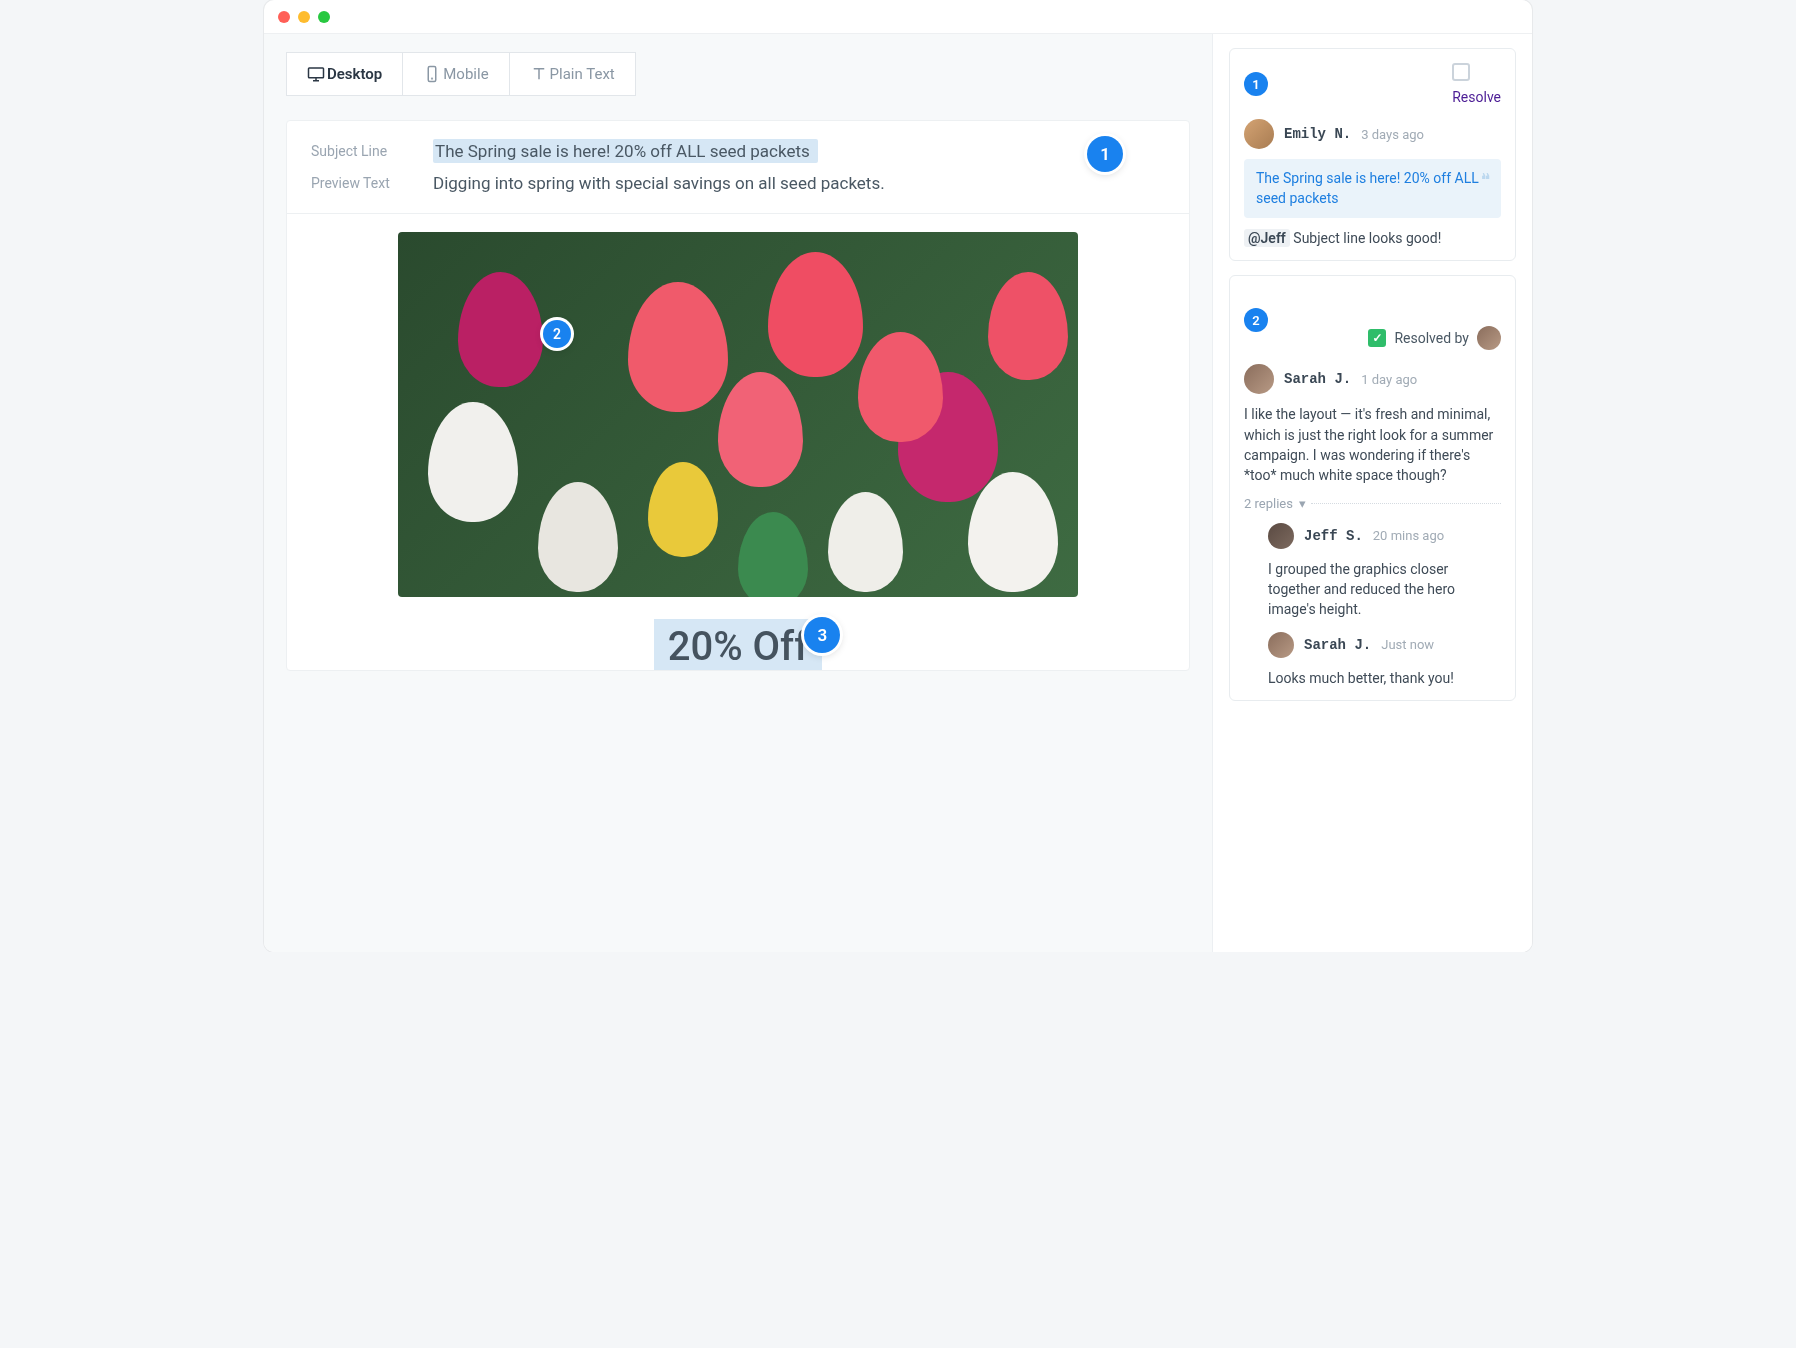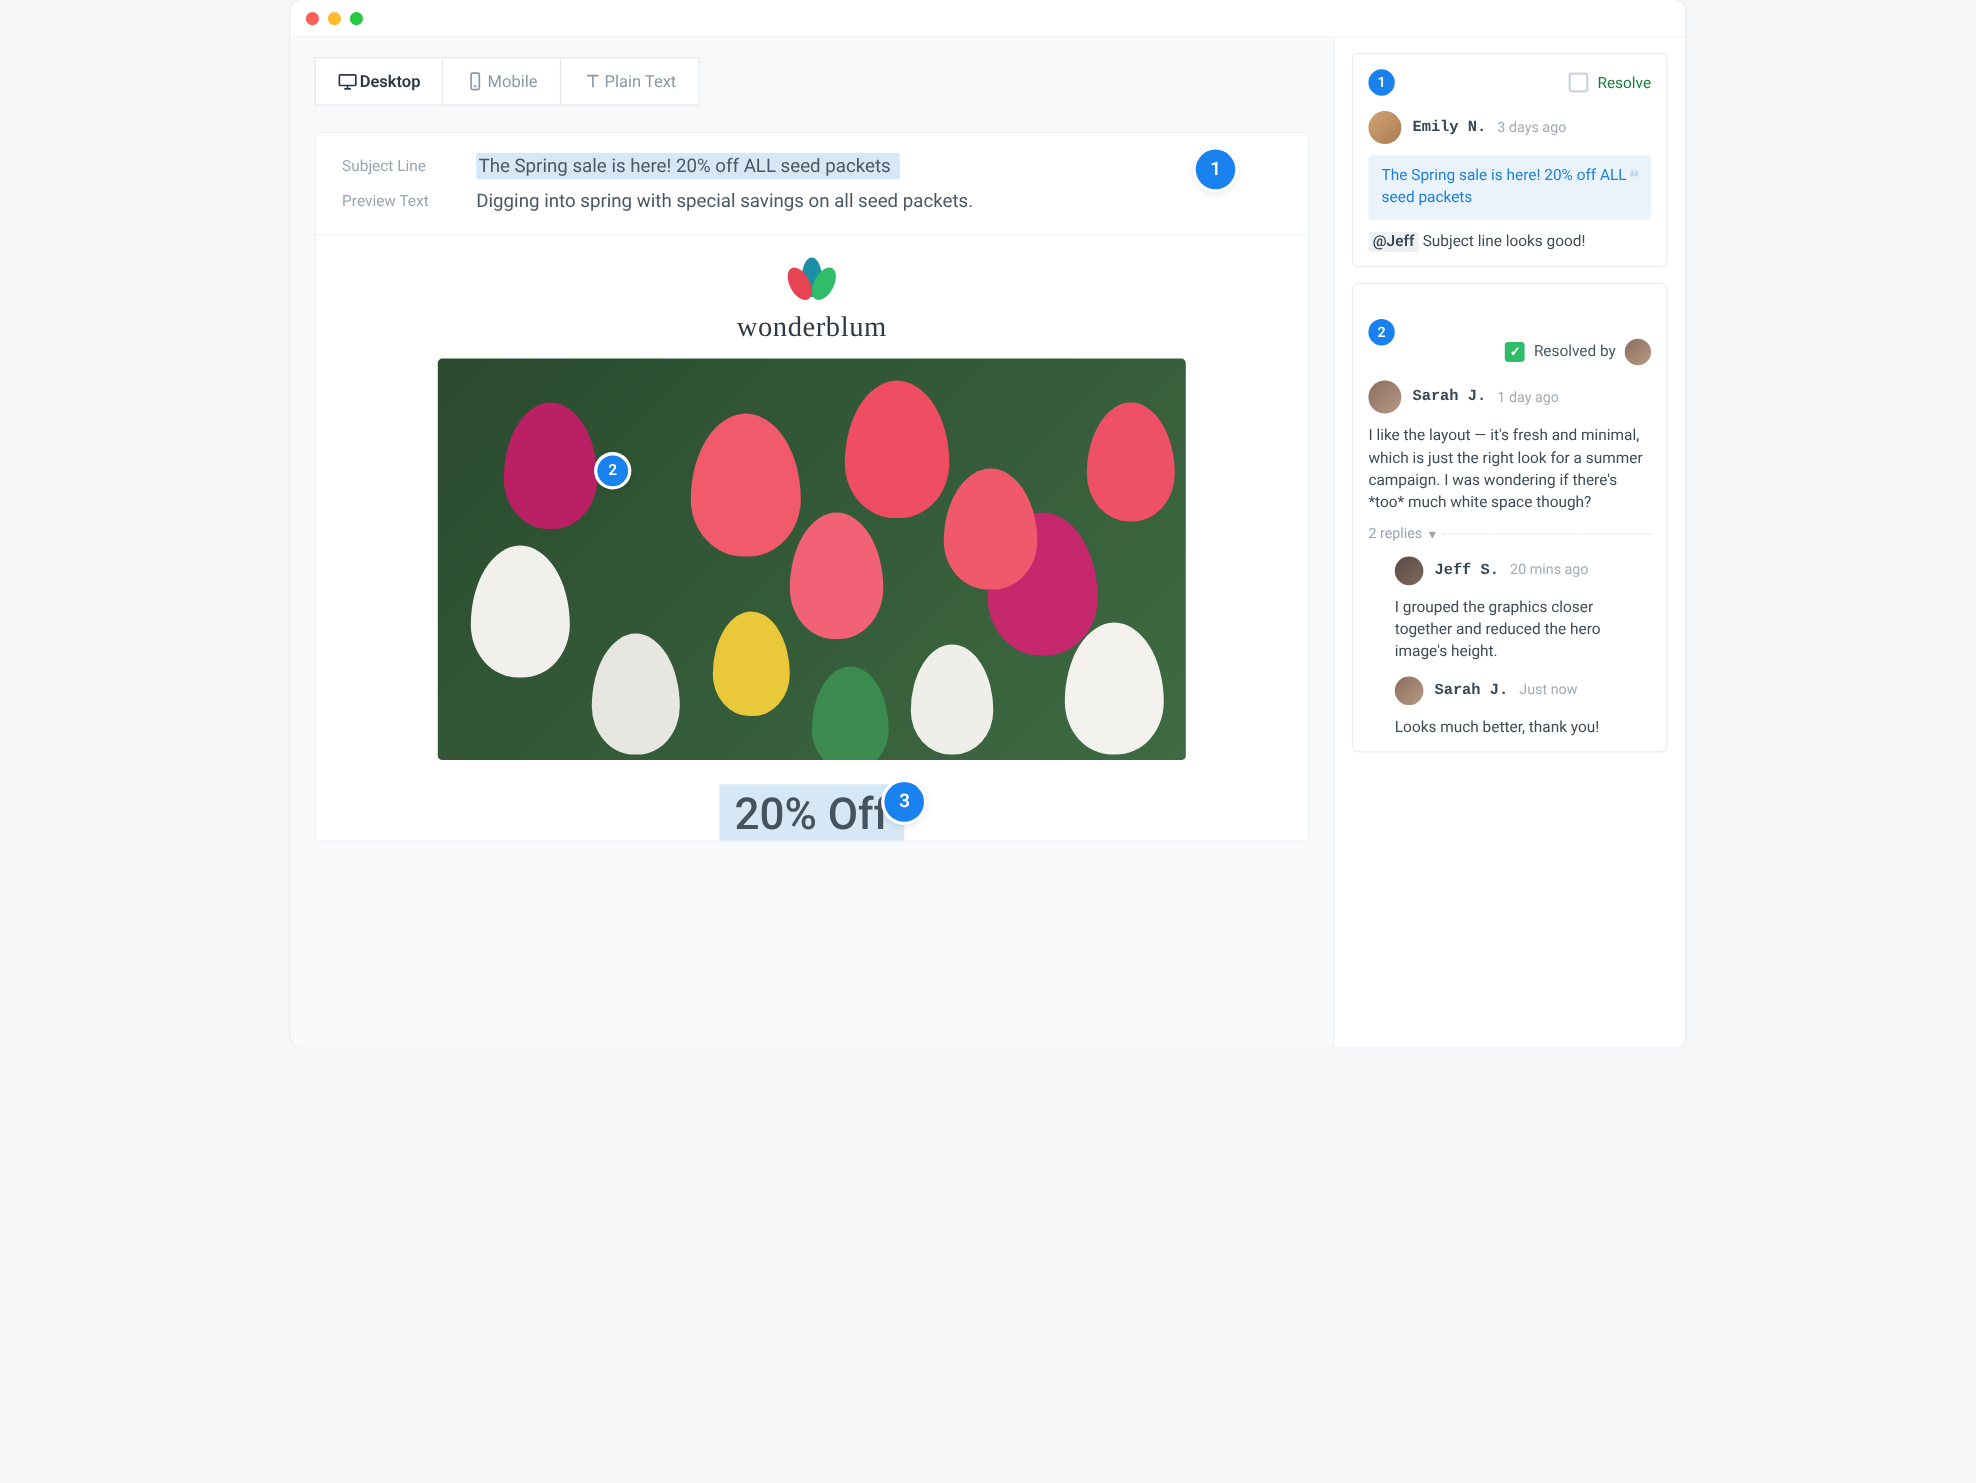--- a/index.html
+++ b/index.html
@@ -43,21 +43,21 @@
 
 .side { width: 320px; border-left: 1px solid #eceff2; background: #fff; display: flex; flex-direction: column; overflow-y: auto; }
 .sidetabs { display: flex; gap: 20px; padding: 16px 20px 0; border-bottom: 1px solid #eceff2; }
 .sidetab { padding-bottom: 12px; font-size: 15px; color: #97a3af; cursor: pointer; border-bottom: 3px solid transparent; margin-bottom: -1px; }
 .sidetab.active { color: #3a4754; font-weight: 600; border-bottom-color: #2fbd6a; }
 .sidebody { padding: 14px 16px; display: flex; flex-direction: column; gap: 14px; }
 
 .card { border: 1px solid #e8ecef; border-radius: 6px; padding: 14px 14px 12px; }
 .cardhead { display: flex; align-items: center; justify-content: space-between; margin-bottom: 14px; }
 .badge { width: 24px; height: 24px; border-radius: 50%; background: #1982ef; color: #fff; font-size: 13px; font-weight: 600; display: flex; align-items: center; justify-content: center; }
-.resolve-ctrl { display: flex; align-items: flex-end; gap: 8px; font-size: 14px; color: #15803d; }
+.resolve-ctrl { display: flex; align-items: flex-start; gap: 8px; font-size: 14px; color: #4c1d95; flex-direction: column; }
 .chk { width: 18px; height: 18px; border: 2px solid #cbd3db; border-radius: 3px; }
 .chk.on { background: #2fbd6a; border-color: #2fbd6a; display: flex; align-items: center; justify-content: center; }
 .chk.on::after { content: "✓"; color: #fff; font-size: 12px; font-weight: bold; }
 .userrow { display: flex; align-items: center; gap: 10px; margin-bottom: 10px; }
 .avatar { width: 30px; height: 30px; border-radius: 50%; background: #c9b8a8; flex-shrink: 0; }
 .uname { font-size: 14px; font-weight: 600; color: #3a4754; font-family: Liberation Mono, monospace; }
 .utime { font-size: 13px; color: #a1abb5; }
 .quote { background: #eaf3fa; border-radius: 4px; padding: 10px 12px; color: #1e7fe0; font-size: 14px; line-height: 1.4; position: relative; margin-bottom: 10px; }
 .quote::after { content: "❝"; position: absolute; right: 10px; top: 8px; color: #bcd8ef; font-size: 18px; transform: scaleX(-1); }
 .cbody { font-size: 14px; color: #3f4b57; line-height: 1.45; }
@@ -109,28 +109,20 @@
             <div class="metalabel">Subject Line</div>
             <div class="metavalue hl">The Spring sale is here! 20% off ALL seed packets</div>
             <div class="marker lg m1">1</div>
           </div>
           <div class="metarow">
             <div class="metalabel">Preview Text</div>
             <div class="metavalue">Digging into spring with special savings on all seed packets.</div>
           </div>
         </div>
         <div class="preview">
-          <div class="brand">
-            <svg viewBox="0 0 60 48">
-              <ellipse cx="30" cy="20" rx="9" ry="18" fill="#1b8fa3"></ellipse>
-              <ellipse cx="19" cy="26" rx="9" ry="16" fill="#e64453" transform="rotate(-28 19 26)"></ellipse>
-              <ellipse cx="41" cy="26" rx="9" ry="16" fill="#2fbd6a" transform="rotate(28 41 26)"></ellipse>
-            </svg>
-            <div class="brandname">wonderblum</div>
-          </div>
           <div class="hero">
             <div class="heroimg">
 
               <div class="tulip" style="width:90px;height:120px;background:#f1f0ed;left:30px;top:170px"></div>
               <div class="tulip" style="width:80px;height:110px;background:#e8e6e0;left:140px;top:250px"></div>
               <div class="tulip" style="width:100px;height:130px;background:#f05a6b;left:230px;top:50px"></div>
               <div class="tulip" style="width:95px;height:125px;background:#ef4d63;left:370px;top:20px"></div>
               <div class="tulip" style="width:100px;height:130px;background:#c5286d;left:500px;top:140px"></div>
               <div class="tulip" style="width:90px;height:120px;background:#f3f2ee;left:570px;top:240px"></div>
               <div class="tulip" style="width:85px;height:115px;background:#f16276;left:320px;top:140px"></div>

